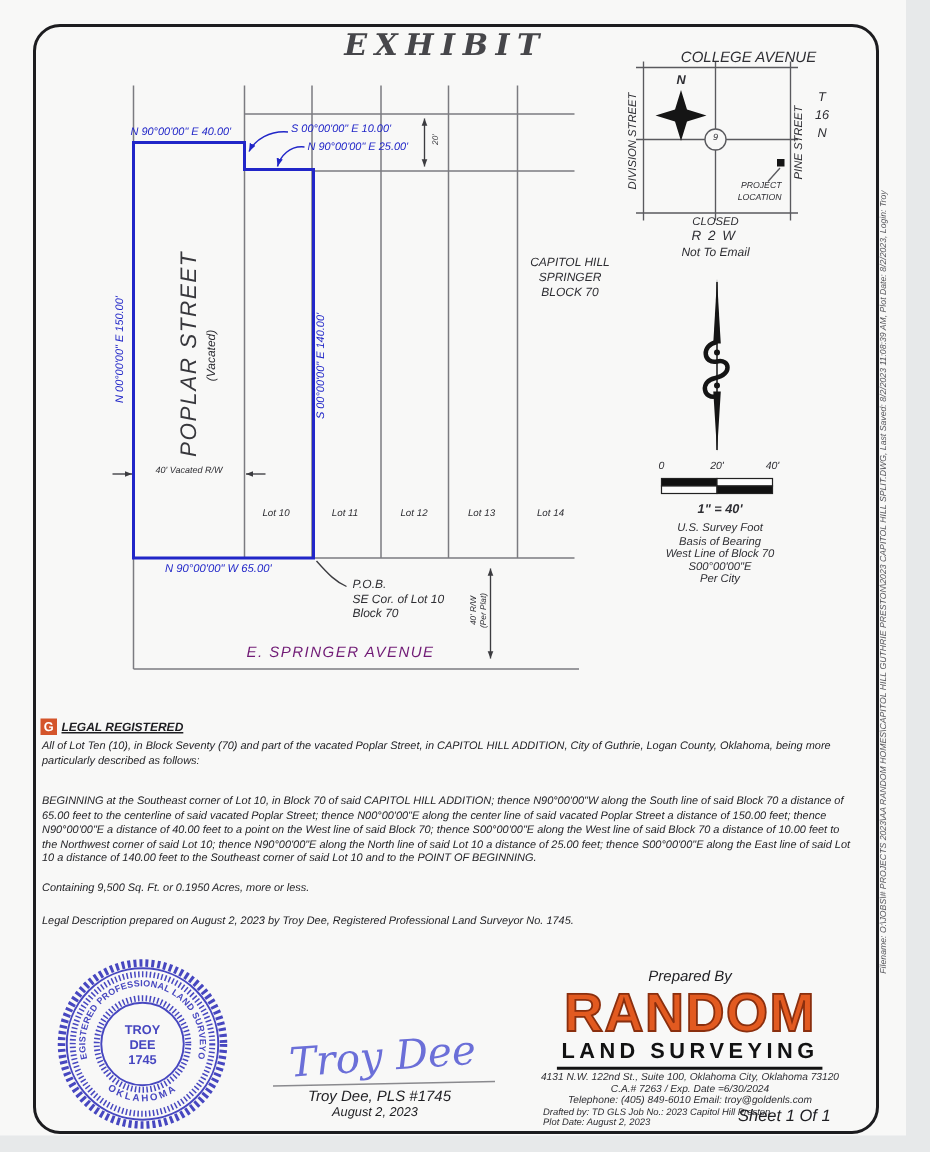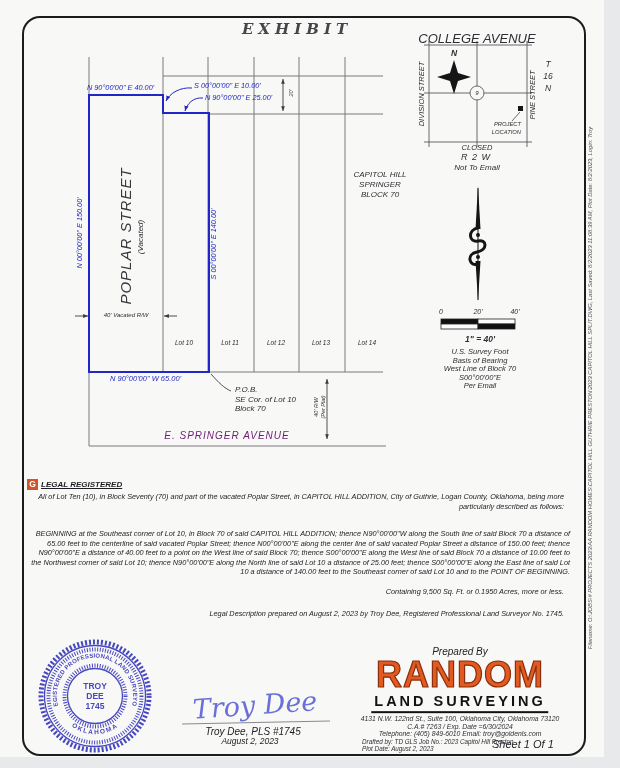--- a/index.html
+++ b/index.html
@@ -8,31 +8,31 @@
   #sheet{position:absolute;left:0;top:0;width:604px;height:757px;background:#f8f8f7;}
   #border{position:absolute;left:22px;top:16px;width:560px;height:736px;
           border:2.2px solid #1c1c1f;border-radius:18px;}
   .t{position:absolute;white-space:nowrap;font-style:italic;color:#2e2e33;line-height:1.15;}
   .blue{color:#2126c8;}
   .ctr{transform:translate(-50%,-50%);}
   .vert{transform:translate(-50%,-50%) rotate(-90deg);}
   .tc{text-align:center;}
   svg{position:absolute;left:0;top:0;}
   #title{font-family:"DejaVu Serif",serif;font-weight:bold;letter-spacing:5px;
-         font-size:15px;color:#46464a;}
+         font-size:20px;color:#46464a;}
   .golden{font-weight:900;font-size:36px;letter-spacing:1px;color:#e25a20;
           font-style:normal;-webkit-text-stroke:1.2px #8a2f0e;
           text-shadow:0 0 0.5px #8a2f0e;font-family:"Liberation Sans",sans-serif;}
   .landsurv{font-weight:800;font-size:14.5px;letter-spacing:3px;color:#121212;
             font-style:normal;border-bottom:2.5px solid #121212;padding:0 3px 1px;}
   .sig{font-family:"DejaVu Serif",serif;font-style:italic;font-size:27px;color:#6b6fd8;
        transform:translate(-50%,-50%) rotate(-4deg);}
   .gicon{position:absolute;left:27px;top:479px;width:11px;height:11px;background:#d4542a;
          color:#fff;font-weight:bold;font-size:8.5px;text-align:center;line-height:11px;}
-  .legaltxt{font-size:7.3px;line-height:9.6px;white-space:normal;color:#232327;text-align:right;}
+  .legaltxt{font-size:7.3px;line-height:9.6px;white-space:normal;color:#232327;}
 </style>
 </head>
 <body>
 
 <div id="sheet"></div>
 <div id="border"></div>
 
 <svg width="620" height="768" viewBox="0 0 620 768">
   <defs>
     <marker id="ab" viewBox="0 0 10 10" refX="9" refY="5" markerWidth="6" markerHeight="6" orient="auto-start-reverse">
@@ -156,21 +156,21 @@
   <div>SE Cor. of Lot 10</div>
   <div>Block 70</div>
 </div>
 
 <div class="t ctr" style="left:227px;top:436px;font-size:10px;letter-spacing:1px;color:#701a75">E. SPRINGER AVENUE</div>
 <div class="t vert tc" style="left:320px;top:407px;font-size:5.5px;line-height:6.8px">
   <div>40' R/W</div>
   <div>(Per Plat)</div>
 </div>
 
-<div class="t ctr" style="left:477px;top:39px;font-size:13px">COLLEGE AVENUE</div>
+<div class="t ctr" style="left:499px;top:39px;font-size:10px">COLLEGE AVENUE</div>
 <div class="t vert" style="left:422px;top:94px;font-size:7.5px">DIVISION STREET</div>
 <div class="t vert" style="left:533px;top:95px;font-size:7.5px">PINE STREET</div>
 <div class="t ctr" style="left:454px;top:54px;font-size:8.5px;font-weight:bold">N</div>
 <div class="t ctr" style="left:477px;top:93px;font-size:6px">9</div>
 <div class="t tc" style="left:521px;top:121px;font-size:5.8px;line-height:7.5px;transform:translateX(-100%);text-align:right">
   <div>PROJECT</div>
   <div>LOCATION</div>
 </div>
 <div class="t ctr" style="left:477px;top:148px;font-size:7.5px">CLOSED</div>
 <div class="t ctr" style="left:476px;top:157px;font-size:9px;letter-spacing:1px">R 2 W</div>
@@ -183,21 +183,21 @@
 
 <div class="t ctr" style="left:441px;top:312px;font-size:7px">0</div>
 <div class="t ctr" style="left:478px;top:312px;font-size:7px">20'</div>
 <div class="t ctr" style="left:515px;top:312px;font-size:7px">40'</div>
 <div class="t ctr" style="left:480px;top:340px;font-size:8.5px;font-weight:bold">1" = 40'</div>
 <div class="t tc" style="left:480px;top:348px;font-size:7.5px;line-height:8.6px;transform:translateX(-50%)">
   <div>U.S. Survey Foot</div>
   <div>Basis of Bearing</div>
   <div>West Line of Block 70</div>
   <div>S00°00'00"E</div>
-  <div>Per Email</div>
+  <div>Per City</div>
 </div>
 
 <div class="gicon">G</div>
 <div class="t" style="left:41px;top:480px;font-size:8px;font-weight:bold;text-decoration:underline;color:#1e1e22">LEGAL REGISTERED</div>
 <div class="t legaltxt" style="left:28px;top:492px;width:536px">All of Lot Ten (10), in Block Seventy (70) and part of the vacated Poplar Street, in CAPITOL HILL ADDITION, City of Guthrie, Logan County, Oklahoma, being more particularly described as follows:</div>
 <div class="t legaltxt" style="left:28px;top:529px;width:542px">BEGINNING at the Southeast corner of Lot 10, in Block 70 of said CAPITOL HILL ADDITION; thence N90°00'00"W along the South line of said Block 70 a distance of 65.00 feet to the centerline of said vacated Poplar Street; thence N00°00'00"E along the center line of said vacated Poplar Street a distance of 150.00 feet; thence N90°00'00"E a distance of 40.00 feet to a point on the West line of said Block 70; thence S00°00'00"E along the West line of said Block 70 a distance of 10.00 feet to the Northwest corner of said Lot 10; thence N90°00'00"E along the North line of said Lot 10 a distance of 25.00 feet; thence S00°00'00"E along the East line of said Lot 10 a distance of 140.00 feet to the Southeast corner of said Lot 10 and to the POINT OF BEGINNING.</div>
 <div class="t legaltxt" style="left:28px;top:587px;width:536px">Containing 9,500 Sq. Ft. or 0.1950 Acres, more or less.</div>
 <div class="t legaltxt" style="left:28px;top:609px;width:536px">Legal Description prepared on August 2, 2023 by Troy Dee, Registered Professional Land Surveyor No. 1745.</div>
 
 <div class="t sig" style="left:255px;top:705px">Troy Dee</div>

